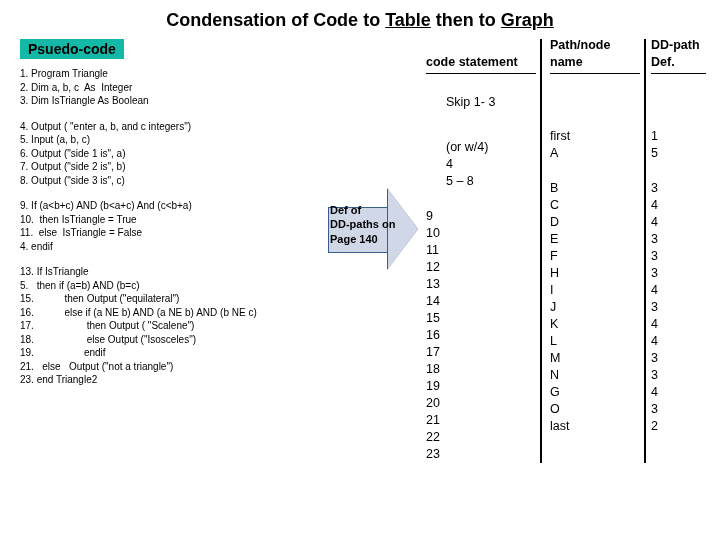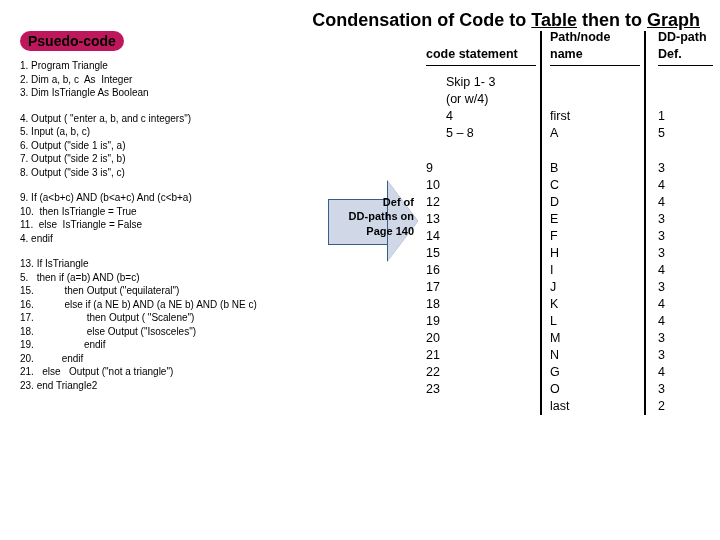--- a/index.html
+++ b/index.html
@@ -7,42 +7,42 @@
     padding: 10px 20px;
     font-family: Arial, sans-serif;
     font-size: 13px;
     width: 720px;
     height: 540px;
     box-sizing: border-box;
     background: #fff;
     color: #000;
   }
   .title {
-    text-align: right;
+    text-align: center;
     font-size: 18px;
     font-weight: bold;
+    margin-bottom: 8px;
   }
   .title .u { text-decoration: underline; }
   .content {
     display: flex;
     align-items: flex-start;
     gap: 8px;
   }
   .left {
     width: 300px;
     flex-shrink: 0;
   }
   .psuedo-label {
     display: inline-block;
-    background: #be185d;
+    background: #14b8a6;
     padding: 2px 8px;
     font-weight: bold;
     font-size: 14px;
     margin-bottom: 8px;
-    border-radius: 10px;
   }
   .code-block {
     font-size: 10px;
     line-height: 1.35;
     font-weight: normal;
   }
   .code-block .line { white-space: pre; }
   .arrow-col {
     width: 90px;
     flex-shrink: 0;
@@ -81,47 +81,47 @@
     height: 0;
     border-top: 41px solid transparent;
     border-bottom: 41px solid transparent;
     border-left: 31px solid #385D8A;
   }
   .arrow-text {
     position: absolute;
     left: 2px;
     top: 14px;
     width: 84px;
-    text-align: right;
+    text-align: left;
     font-size: 11px;
     font-weight: bold;
     line-height: 1.3;
     z-index: 2;
   }
   .right {
     flex: 1;
     display: flex;
     gap: 4px;
   }
   .col {
     font-size: 12.5px;
     line-height: 1.35;
   }
   .col-head {
     font-weight: bold;
     border-bottom: 1.5px solid #000;
     padding-bottom: 2px;
-    margin-bottom: 8px;
+    margin-bottom: 20px;
     height: 32px;
     display: flex;
     align-items: flex-end;
   }
   .col.stmt { width: 110px; }
   .col.path { width: 90px; border-left: 2px solid #000; padding-left: 8px; }
-  .col.dd   { width: 55px; border-left: 2px solid #000; padding-left: 12px; }
+  .col.dd   { width: 55px; border-left: 2px solid #000; padding-left: 5px; }
   .col .row { height: 17px; }
   .col .gap { height: 18px; }
 </style>
 </head>
 <body>
 
 <div class="title">
   <span>Condensation of Code</span><span> to </span><span class="u">Table</span><span> then to </span><span class="u">Graph</span>
 </div>
 
@@ -145,21 +145,20 @@
         <div class="line">11.  else  IsTriangle = False</div>
         <div class="line">4. endif</div>
         <div style="height: 12px;"></div>
         <div class="line">13. If IsTriangle</div>
         <div class="line">5.   then if (a=b) AND (b=c)</div>
         <div class="line">15.           then Output ("equilateral")</div>
         <div class="line">16.           else if (a NE b) AND (a NE b) AND (b NE c)</div>
         <div class="line">17.                   then Output ( "Scalene")</div>
         <div class="line">18.                   else Output ("Isosceles")</div>
         <div class="line">19.                  endif</div>
-        <div class="line">20.          endif</div>
         <div class="line">21.   else   Output ("not a triangle")</div>
         <div class="line">23. end Triangle2</div>
       </div>
   </div>
 
   <div class="arrow-col">
     <div class="arrow">
       <div class="arrow-body"></div>
       <div class="arrow-head-border"></div>
       <div class="arrow-head"></div>
@@ -169,26 +168,27 @@
         <span>Page 140</span>
       </div>
     </div>
   </div>
 
   <div class="right">
     <div class="col stmt">
       <div class="col-head">code statement</div>
       <div id="stmt-col">
           <div class="row" style="padding-left: 20px;">Skip 1- 3</div>
-          <div class="row" style="padding-left: 20px;">(or w/4)</div>
+          <div class="row" style="padding-left: 20px; margin-top: 28px;">(or w/4)</div>
           <div class="row" style="padding-left: 20px;">4</div>
           <div class="row" style="padding-left: 20px;">5 – 8</div>
           <div class="gap"></div>
           <div class="row">9</div>
           <div class="row">10</div>
+          <div class="row">11</div>
           <div class="row">12</div>
           <div class="row">13</div>
           <div class="row">14</div>
           <div class="row">15</div>
           <div class="row">16</div>
           <div class="row">17</div>
           <div class="row">18</div>
           <div class="row">19</div>
           <div class="row">20</div>
           <div class="row">21</div>

